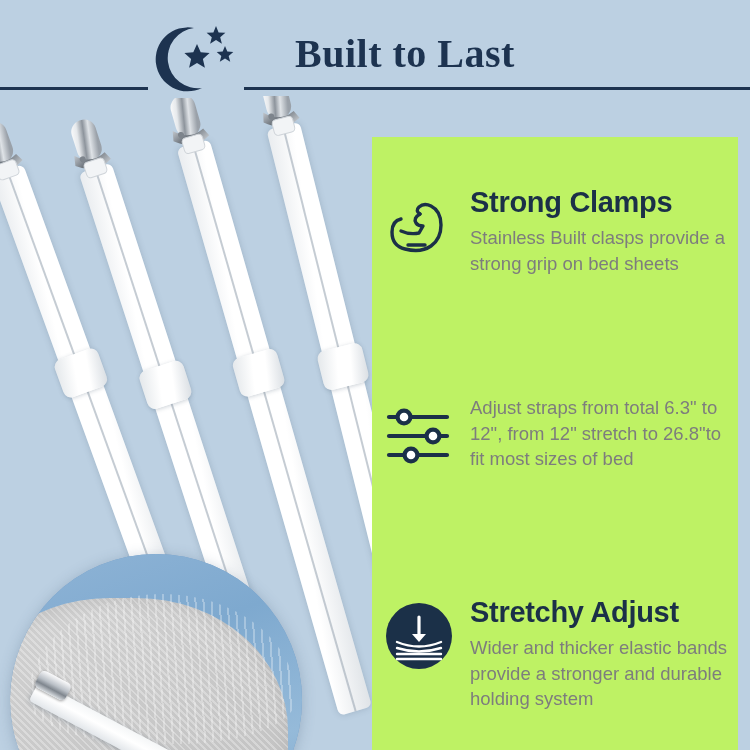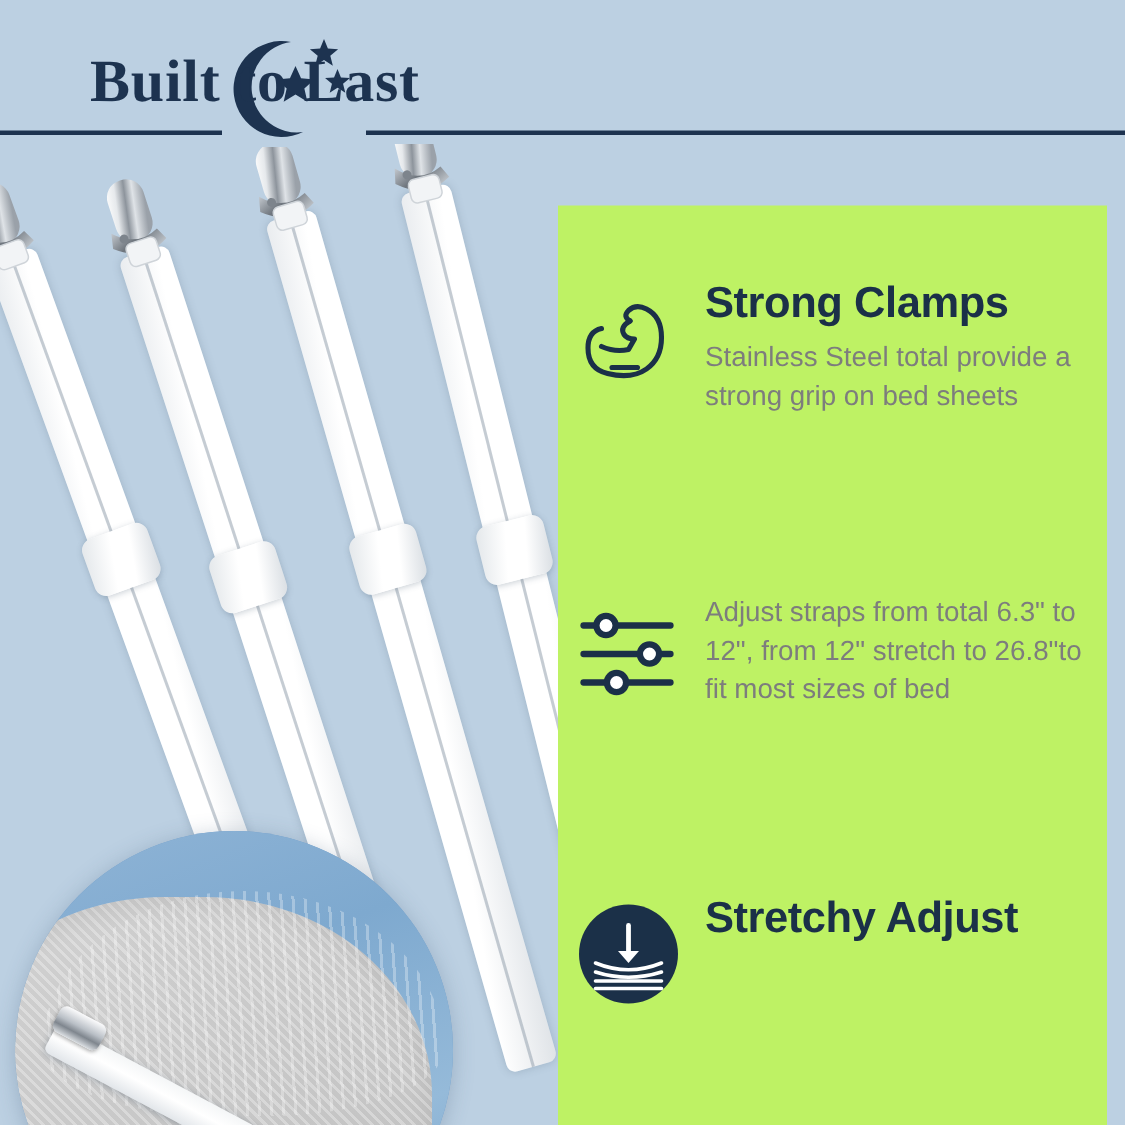--- a/index.html
+++ b/index.html
@@ -12,21 +12,21 @@
   }
   .stage{position:absolute;inset:0;width:750px;height:750px;overflow:hidden;}
 
   
   .header{position:absolute;left:0;top:0;width:750px;height:110px;}
   .hrule{position:absolute;left:0;top:87px;width:750px;height:3px;background:#1d3350;}
   .hrule-gap{position:absolute;left:148px;top:80px;width:96px;height:18px;background:#bcd0e2;}
   .moon-wrap{position:absolute;left:150px;top:22px;width:92px;height:72px;}
   .title{
     position:absolute;left:0;top:30px;width:750px;
-    text-align:left;
+    text-align:center;
     font-family:"Liberation Serif", serif;
     font-weight:700;
     font-size:40px;
     letter-spacing:.5px;
     color:#1d3350;
     padding-left:60px;
     box-sizing:border-box;
   }
 
   
@@ -198,21 +198,21 @@
         <svg viewBox="0 0 70 70" width="70" height="70">
           <g fill="none" stroke="#1b3048" stroke-width="3.4" stroke-linecap="round" stroke-linejoin="round">
             <path d="M17 28 q-9 2 -9 13 q0 14 13 17 q16 4 26 -3 q10 -7 10 -21 q0 -14 -10 -19 q-7 -3.5 -12 1 q-4 4 1 7"></path>
             <path d="M36 23 q-7 4 -4 9 q2 3 7 3 l-4 7 q-9 2 -18 -2"></path>
             <path d="M24 54 h17"></path>
           </g>
         </svg>
       </div>
       <div class="f-text">
         <p class="f-title">Strong Clamps</p>
-        <p class="f-desc">Stainless Steel total provide a strong grip on bed sheets</p>
+        <p class="f-desc">Stainless Built clasps provide a strong grip on bed sheets</p>
       </div>
     </div>
 
     <div class="feature" style="top:258px;">
       <div class="f-icon">
         <svg viewBox="0 0 70 70" width="70" height="70">
           <g stroke="#1b3048" stroke-width="4.2" stroke-linecap="round" fill="none">
             <line x1="5" y1="16" x2="63" y2="16"></line>
             <line x1="5" y1="35" x2="63" y2="35"></line>
             <line x1="5" y1="54" x2="63" y2="54"></line>
@@ -240,20 +240,21 @@
           <g stroke="#ffffff" fill="none" stroke-width="2.4" stroke-linecap="round">
             <path d="M13 41 q22 9 44 0"></path>
             <path d="M13 47 q22 7 44 0"></path>
             <path d="M13 53 h44"></path>
             <path d="M13 58 h44"></path>
           </g>
         </svg>
       </div>
       <div class="f-text">
         <p class="f-title">Stretchy Adjust</p>
+        <p class="f-desc">Wider and thicker elastic bands provide a stronger and durable holding system</p>
       </div>
     </div>
   </div>
 
   <div class="right-edge"></div>
 
   <div class="header">
     <div class="hrule"></div>
     <div class="hrule-gap"></div>
     <div class="moon-wrap">

